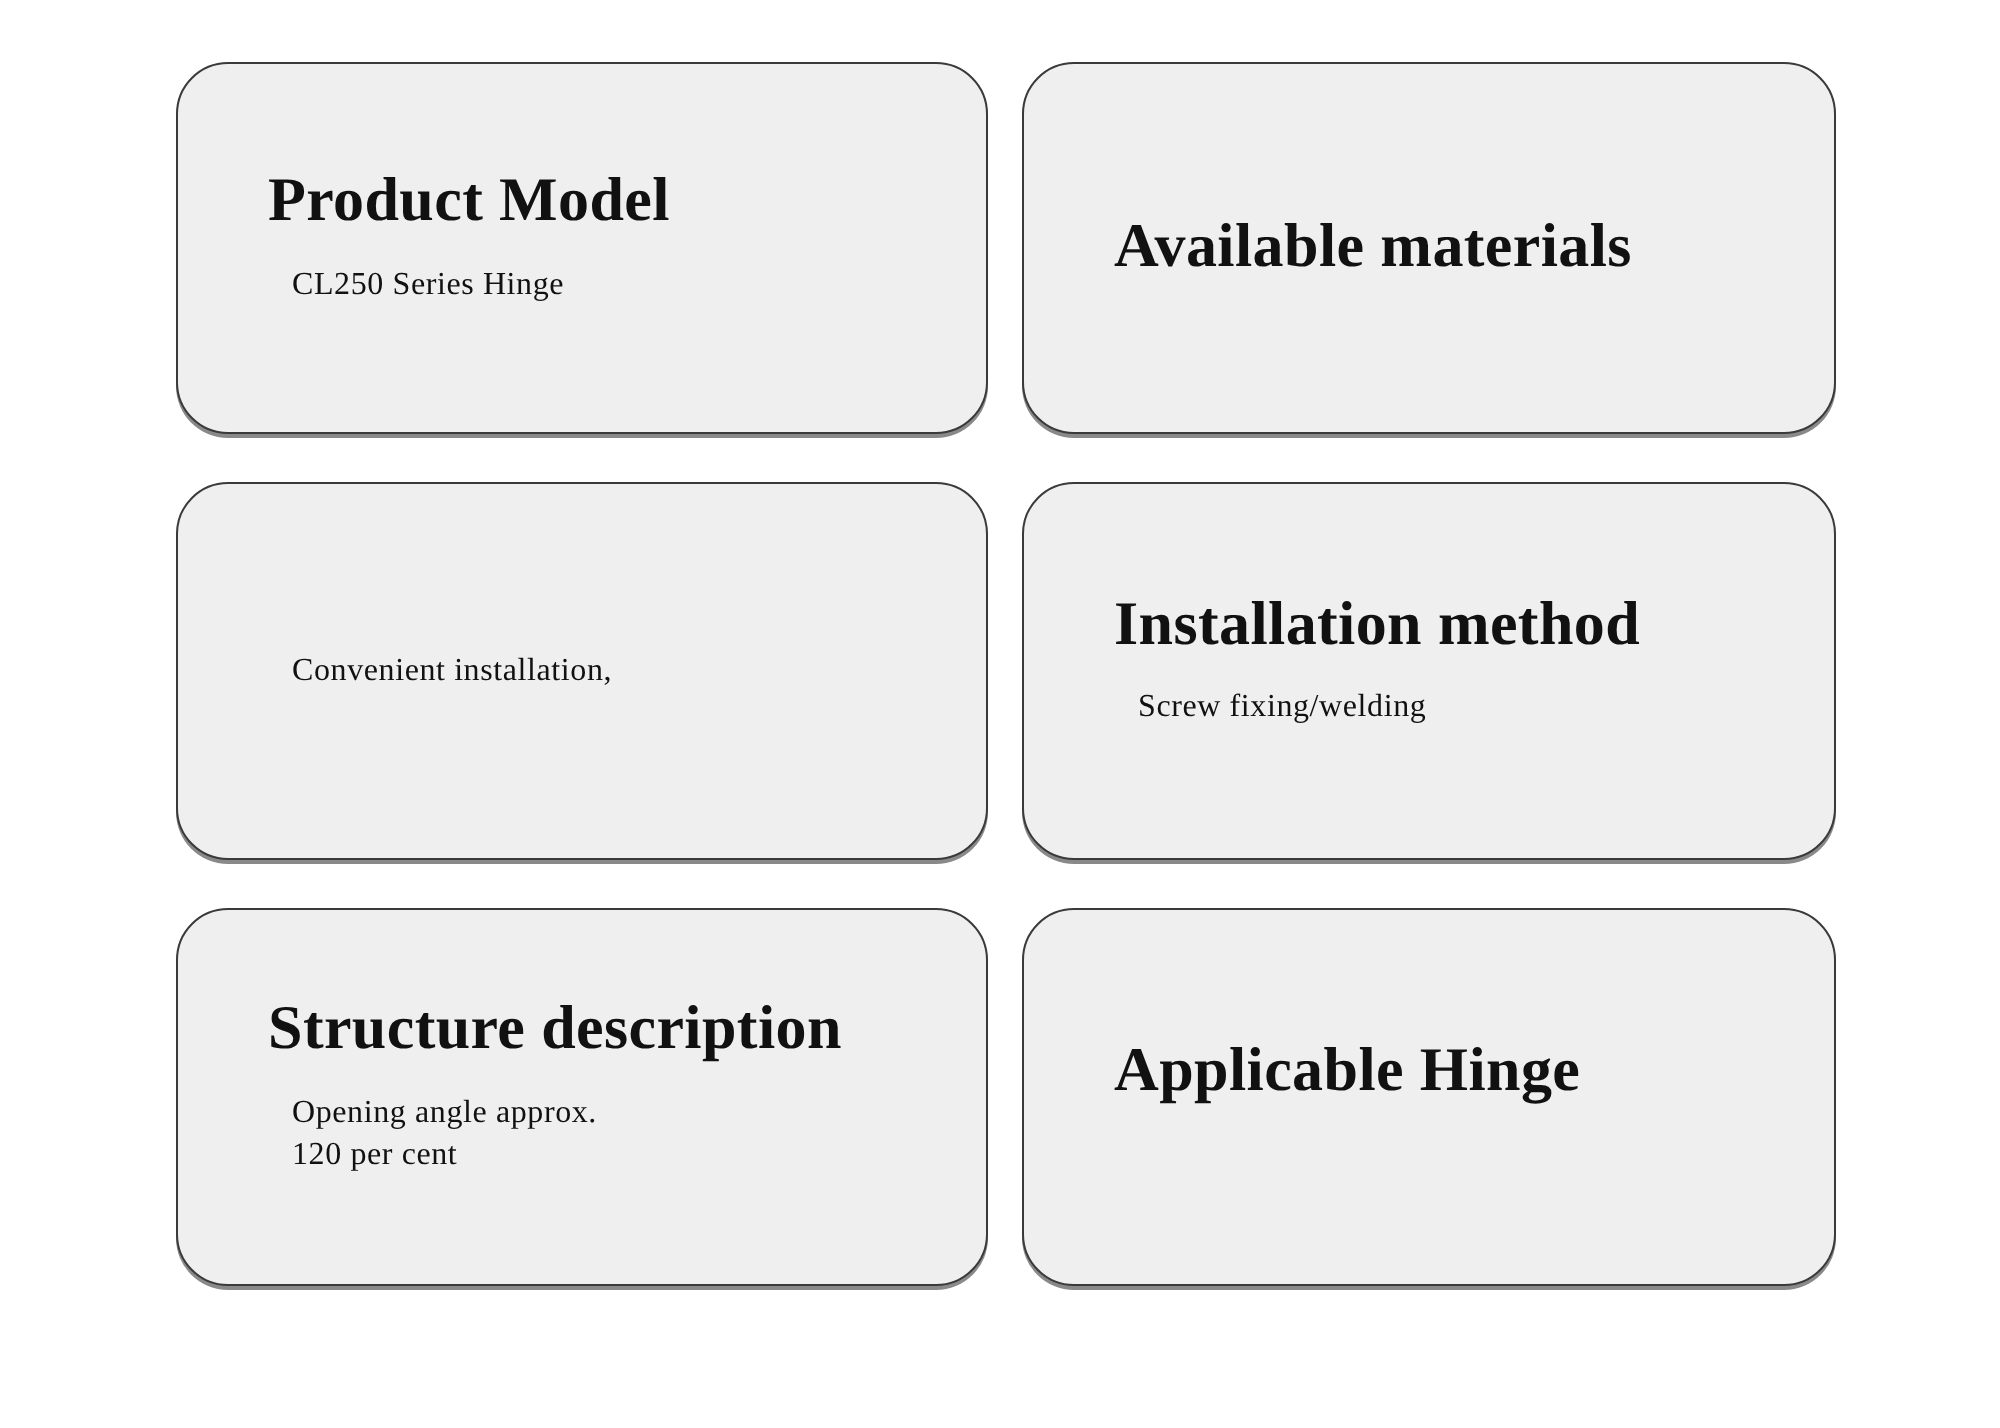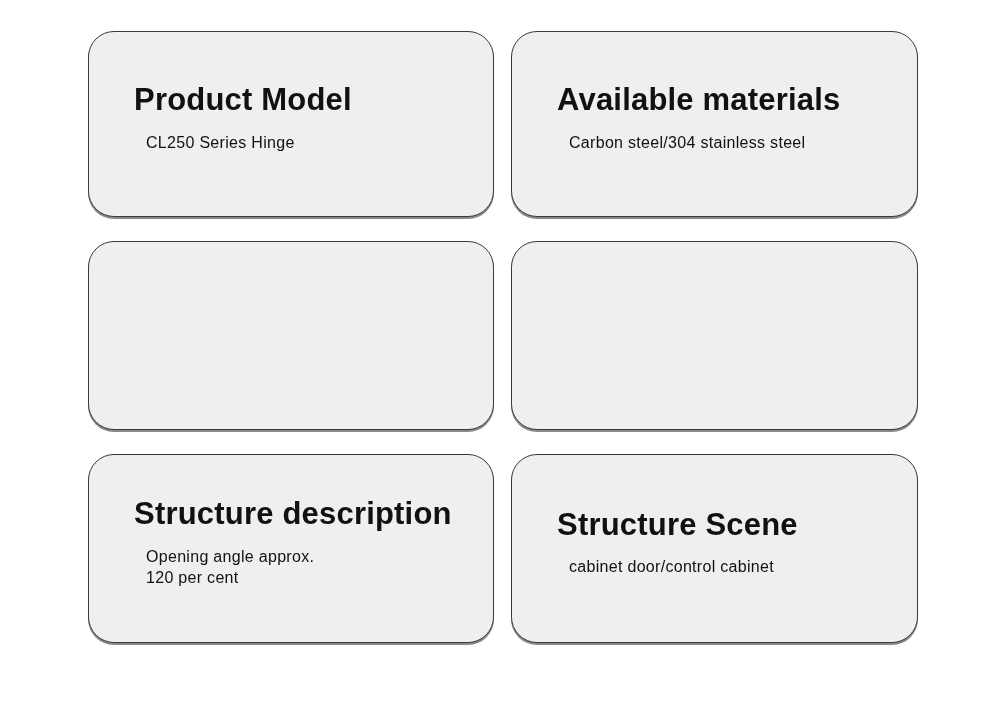--- a/index.html
+++ b/index.html
@@ -14,20 +14,21 @@
     font-family: "Liberation Sans", sans-serif;
     overflow: hidden;
   }
 
   .spec-board {
     position: relative;
     width: 1000px;
     height: 524px;
     box-sizing: border-box;
     padding: 31px 82px 70px 88px;
+    font-family: Liberation Serif, serif;
   }
 
   .spec-grid {
     display: grid;
     grid-template-columns: 406px 407px;
     grid-template-rows: 186px 189px 189px;
     column-gap: 17px;
     row-gap: 24px;
     width: 830px;
   }
@@ -81,42 +82,43 @@
 
     <div class="spec-card col-left">
       <div class="card-title">Product Model</div>
       <div class="card-body">
         <span class="body-line">CL250 Series Hinge</span>
       </div>
     </div>
 
     <div class="spec-card col-right">
       <div class="card-title">Available materials</div>
-      <div class="card-body">
-        <span class="body-line">Carbon steel/304 stainless steel</span>
-      </div>
     </div>
 
     <div class="spec-card col-left">
       <div class="card-body">
+        <span class="body-line">Convenient installation,</span>
       </div>
     </div>
 
     <div class="spec-card col-right">
+      <div class="card-title">Installation method</div>
+      <div class="card-body">
+        <span class="body-line">Screw fixing/welding</span>
+      </div>
     </div>
 
     <div class="spec-card col-left">
       <div class="card-title">Structure description</div>
       <div class="card-body">
         <span class="body-line">Opening angle approx.</span>
         <span class="body-line">120 per cent</span>
       </div>
     </div>
 
     <div class="spec-card col-right">
-      <div class="card-title">Structure Scene</div>
+      <div class="card-title">Applicable Hinge</div>
       <div class="card-body">
-        <span class="body-line">cabinet door/control cabinet</span>
       </div>
     </div>
 
   </div>
 </div>
 
 </body></html>

